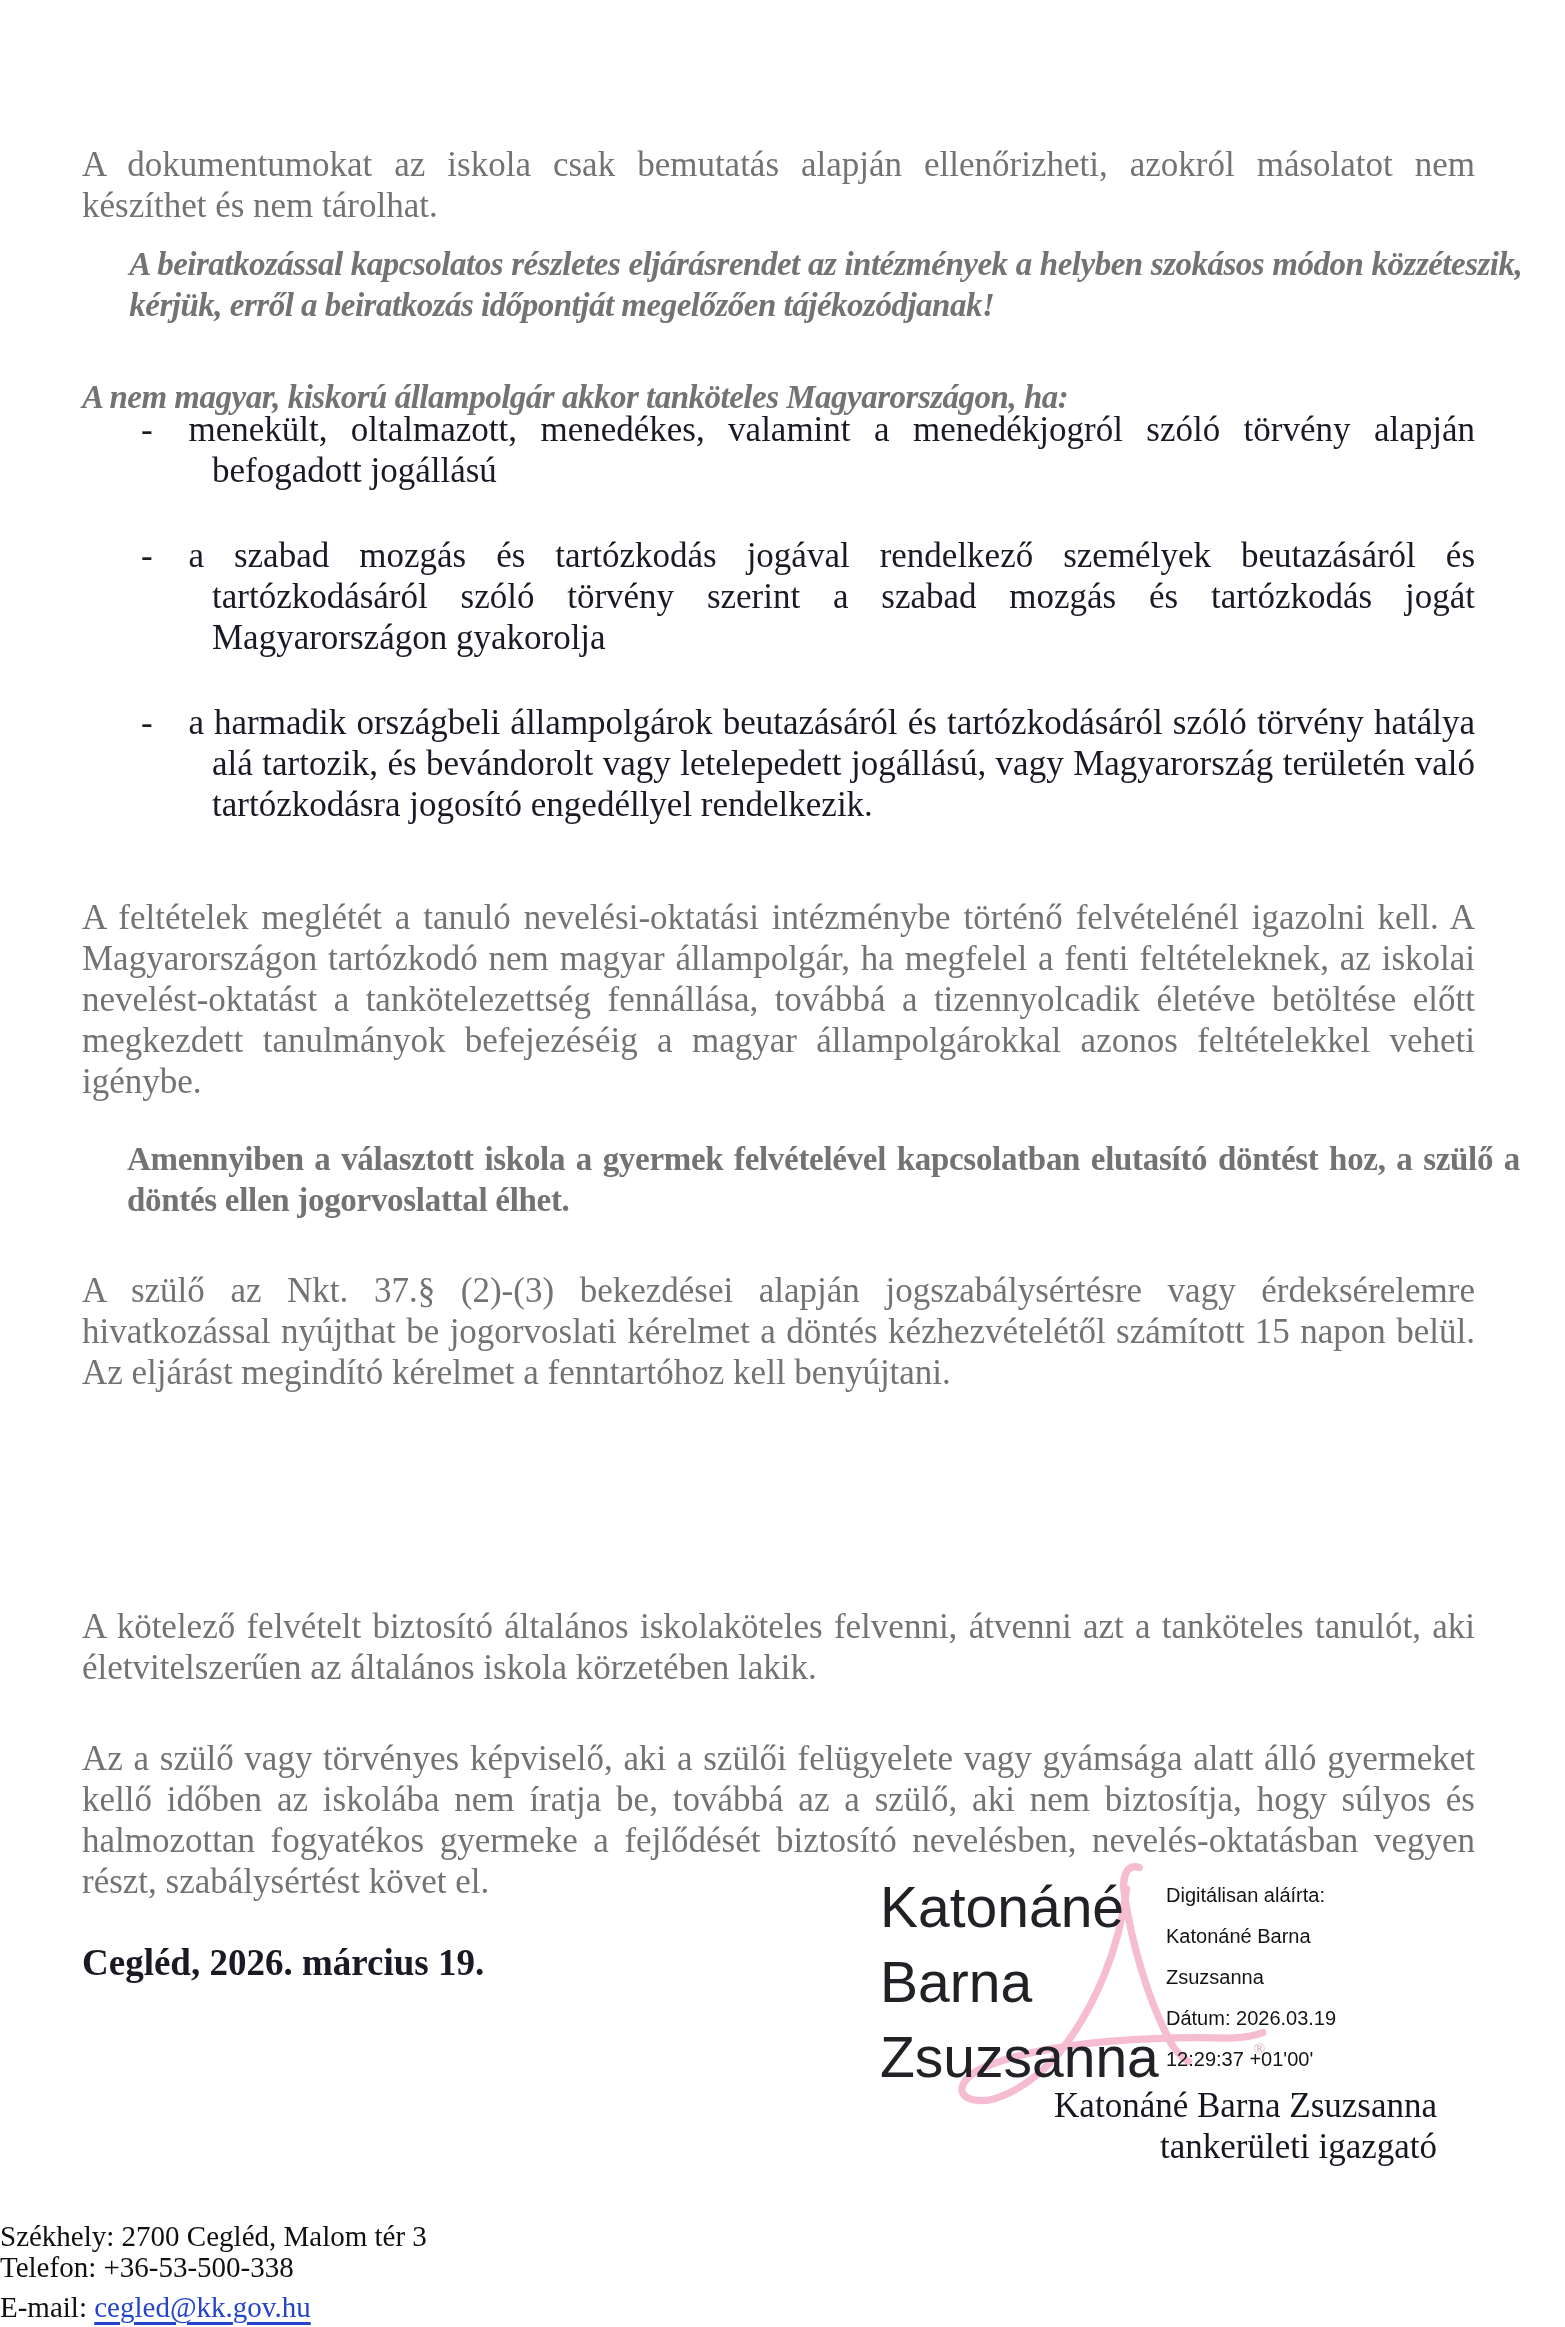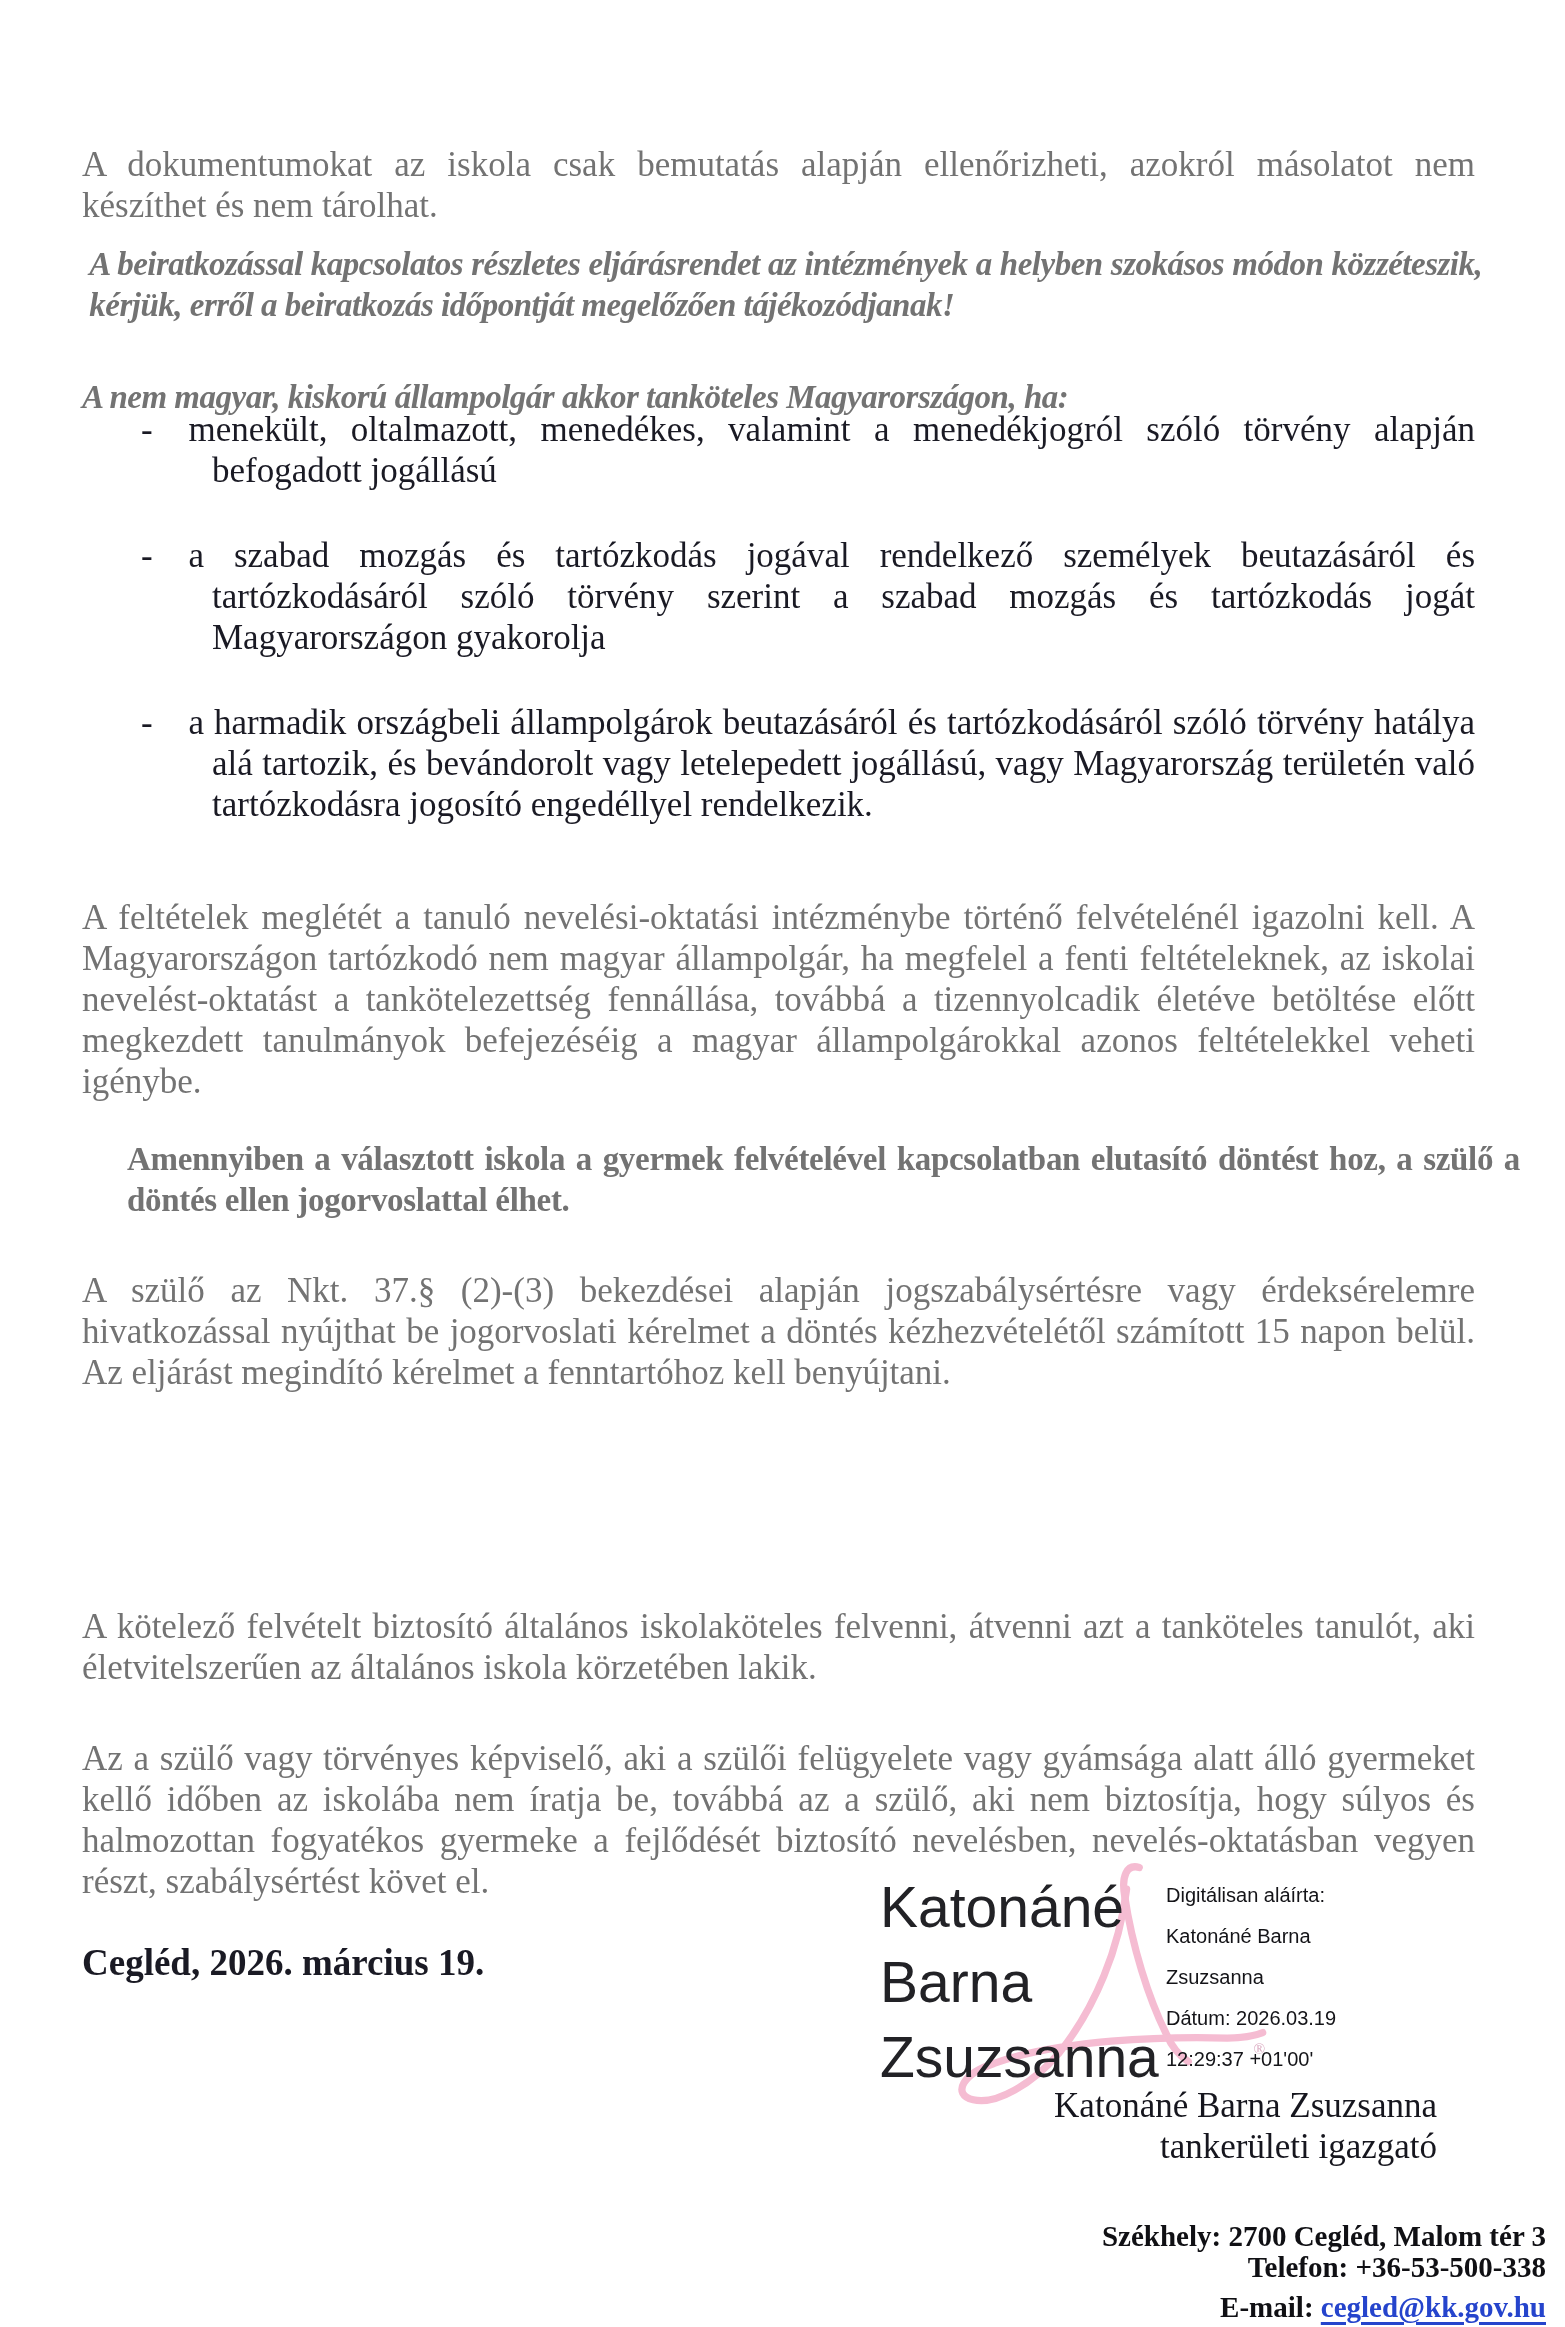--- a/index.html
+++ b/index.html
@@ -15,21 +15,21 @@
   .body-text{
     font-size:35px;line-height:41px;
     text-align:justify;
     color:#737373;
   }
   .bold-italic{
     font-weight:bold;font-style:italic;
     font-size:33px;letter-spacing:-0.5px;
   }
   .bold{font-weight:bold;font-size:33px;letter-spacing:-0.3px;margin-left:45px;}
-  .indent8{padding-left:7.3px;}
+  .indent8{padding-left:7.3px;margin-left:40px;}
   ul.dash-list{list-style:none;margin:0;padding:0;}
   ul.dash-list li{
     position:relative;
     padding-left:130px;
     text-indent:-23.6px;
     margin-bottom:44px;
     font-size:35px;line-height:41px;text-align:justify;
   }
   ul.dash-list li .dash{
     position:absolute;left:59px;top:0;
@@ -52,22 +52,22 @@
     white-space:nowrap;
   }
   .sig-caption{
     position:absolute;left:55px;top:212px;width:582px;z-index:1;
     text-align:right;
     font-size:35px;line-height:41px;color:#16161e;margin-top:14px;
   }
   
   .footer{
     position:absolute;left:0;top:2221px;width:1546px;
-    text-align:right;
-    font-weight:bold;
+    text-align:left;
+    font-weight:normal;
     font-size:29px;line-height:31px;
     color:#101014;
   }
   .footer .email-row{margin-top:9px;}
   .footer a{
     color:#2544cc;
     text-decoration:underline;
     text-decoration-thickness:2.7px;
     text-underline-offset:4.5px;
   }

